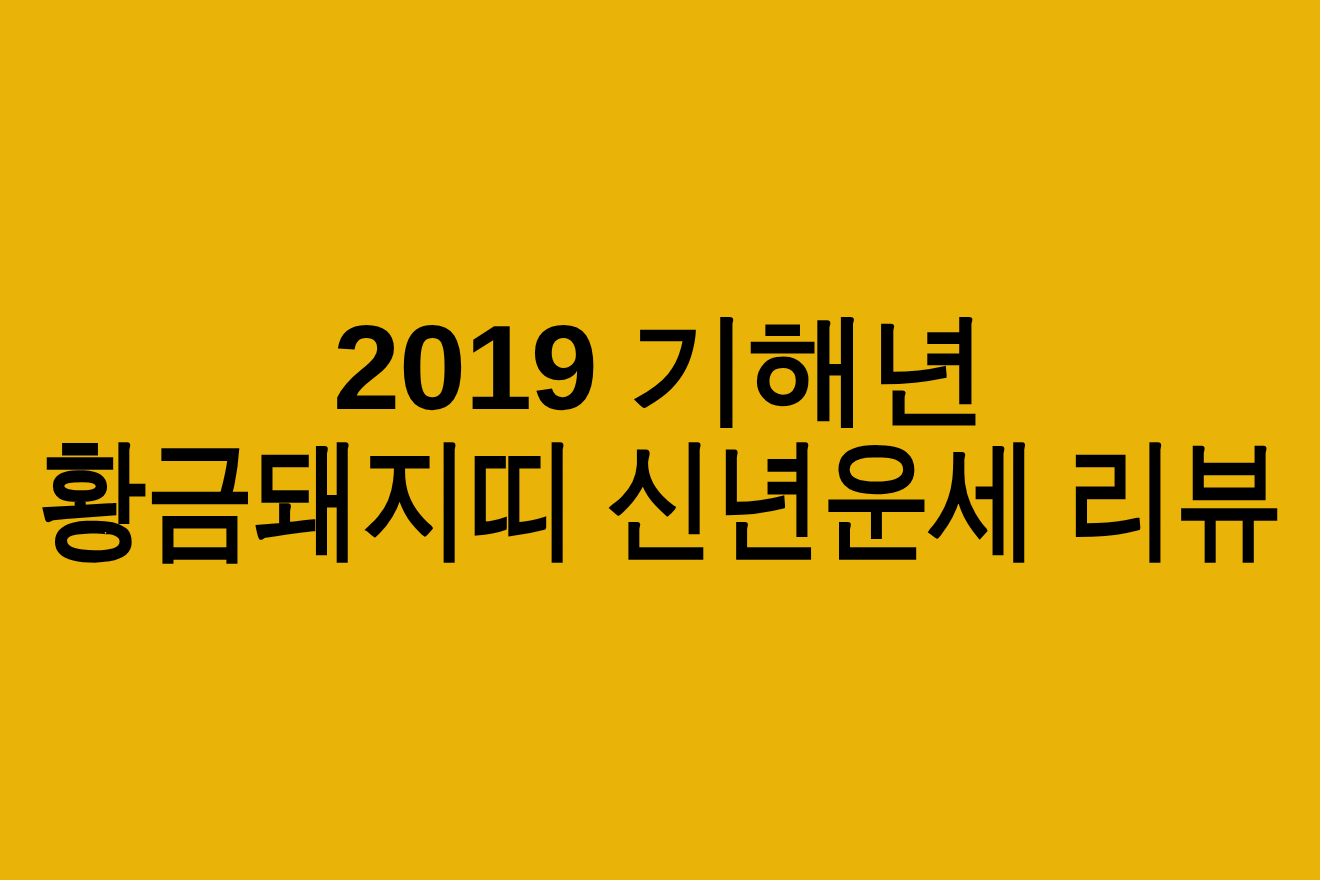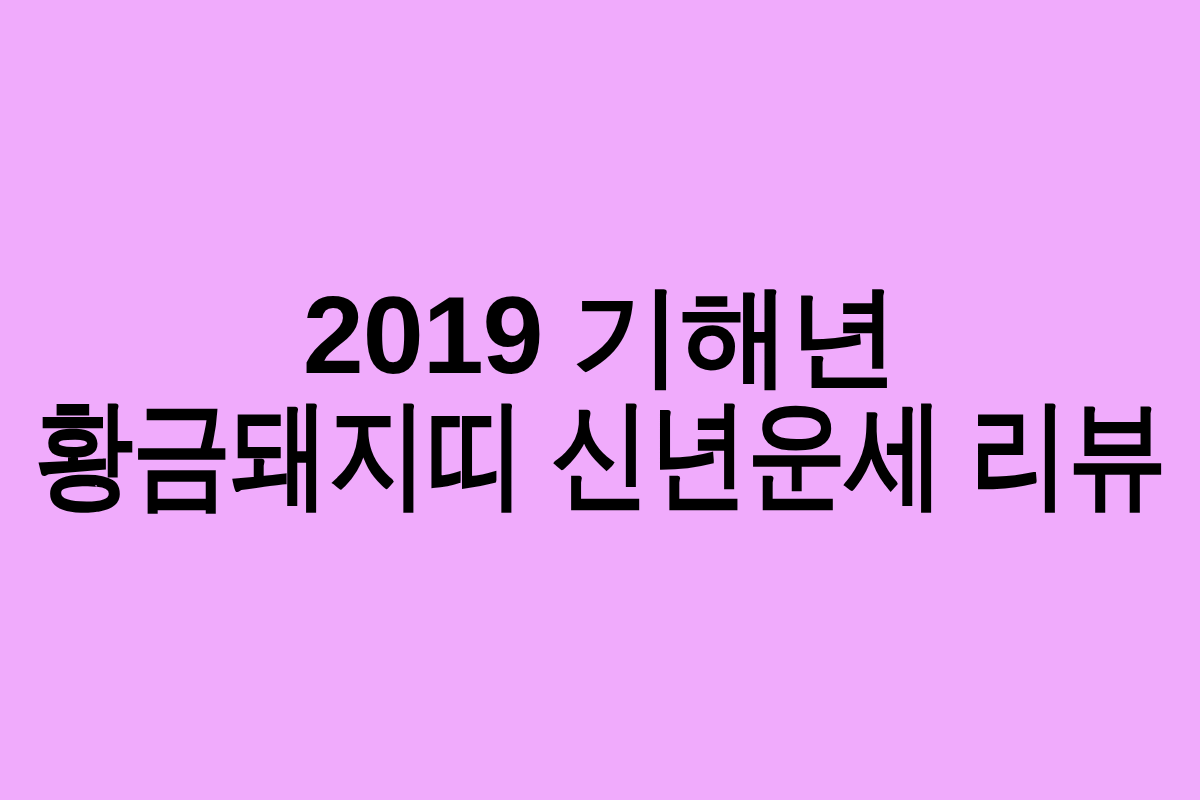--- a/index.html
+++ b/index.html
@@ -68,21 +68,21 @@
   .title-line--secondary {
     font-size: 104px;
     line-height: 112px;
     
     transform: scale(1.0, 1.14);
   }
 </style>
 </head>
 <body>
 
-<div class="banner" style="background: #f0abfc;">
+<div class="banner" style="background: #eab308;">
 
   <div class="title-block">
 
     <span class="title-line title-line--primary" style="color: rgb(0, 0, 0); transform: scale(1.143, 1.14);">2019 기해년</span>
 
     <span class="title-line title-line--secondary" style="color: rgb(0, 0, 0); transform: scale(0.9526, 1.14);">황금돼지띠 신년운세 리뷰</span>
 
   </div>
 
 </div>

